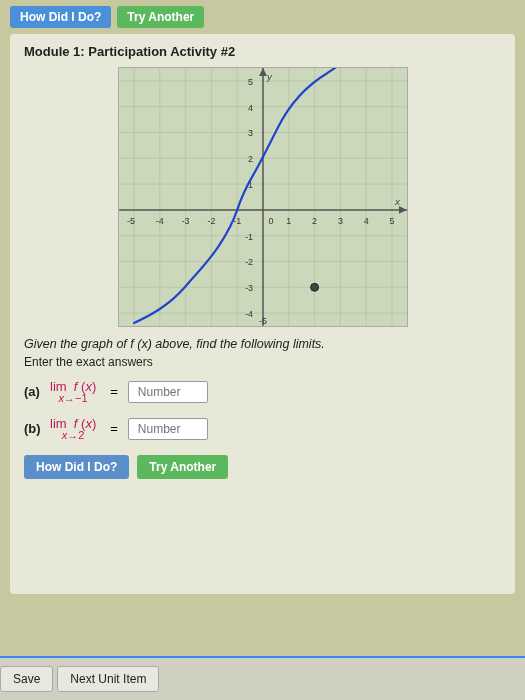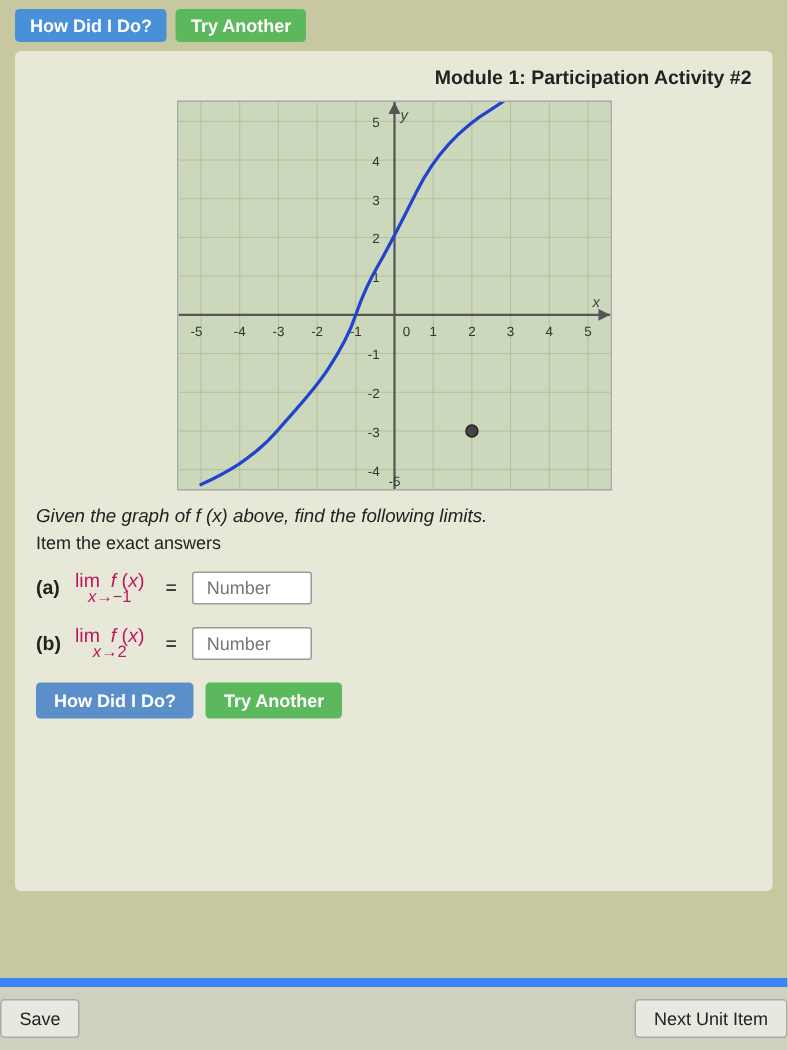--- a/index.html
+++ b/index.html
@@ -44,21 +44,20 @@
       padding: 10px 14px 10px 14px;
       border-radius: 4px;
       min-height: 560px;
     }
 
     .module-title {
       font-size: 13px;
       font-weight: bold;
       color: #222;
       margin-bottom: 8px;
-      text-align: right;
     }
 
     
     .graph-container {
       display: flex;
       justify-content: center;
       margin-bottom: 10px;
     }
 
     .graph-svg {
@@ -145,23 +144,23 @@
       color: white;
     }
 
     
     .footer-bar {
       position: absolute;
       bottom: 0;
       left: 0;
       right: 0;
       background: #d0d0c0;
-      border-top: 6px solid #3b82f6;
-      display: flex;
-      justify-content: space-between;
+      border-top: 2px solid #3b82f6;
+      display: flex;
+      justify-content: flex-start;
       align-items: center;
       gap: 4px;
       padding: 8px 0;
     }
     .footer-btn {
       padding: 5px 12px;
       font-size: 12px;
       background: #e8e8e0;
       border: 1px solid #aaa;
       border-radius: 3px;
@@ -259,21 +258,21 @@
                C 142,96 150,80 160,60
                C 170,40 185,20 210,5
                C 225,-5 240,-15 260,-30" stroke="#2244cc" stroke-width="2.2" fill="none" stroke-linecap="round"></path>
 
       <circle cx="197" cy="221" r="4" fill="#444" stroke="#222" stroke-width="1"></circle>
 
     </svg>
   </div>
 
   <p class="instructions">Given the graph of f (x) above, find the following limits.</p>
-  <p class="instructions-sub">Item the exact answers</p>
+  <p class="instructions-sub">Enter the exact answers</p>
 
   <div class="question-row">
     <span class="question-label">(a)</span>
     <span class="limit-expr">
       <span class="limit-top">lim &nbsp;<span class="math-inline">f</span> (<span class="math-inline">x</span>)</span>
       <span class="limit-sub"><span class="math-inline">x</span>→−1</span>
     </span>
     <span class="equals">=</span>
     <input class="number-input" type="text" placeholder="Number" style="">
   </div>

